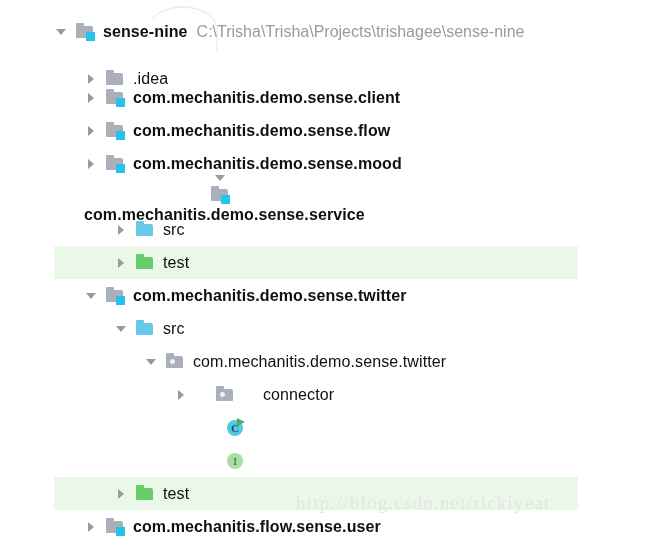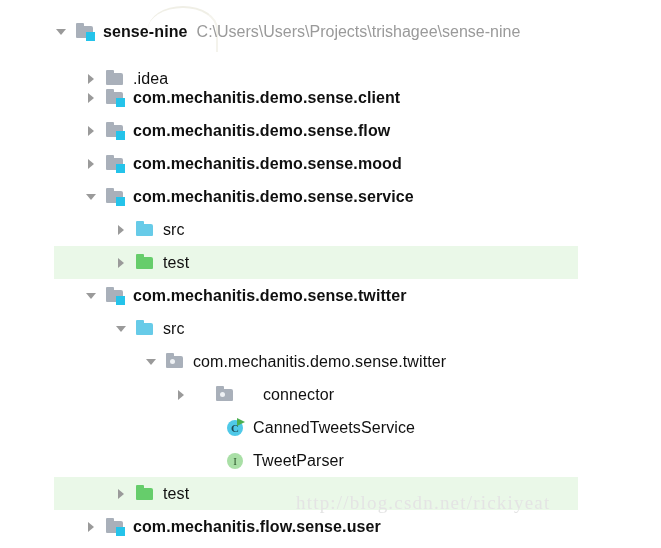--- a/index.html
+++ b/index.html
@@ -194,21 +194,21 @@
   <div class="watermark">http://blog.csdn.net/rickiyeat</div>
 <div class="row" style="top: 15px;">
       <div class="content" style="margin-left: 54px;">
         <div class="tri open"></div>
         <div class="icon ic-module">
           <div class="folder-tab"></div>
           <div class="folder-body"></div>
           <div class="badge"></div>
         </div>
         <span class="label bold">sense-nine</span>
-        <span class="path">C:\Users\Users\Projects\trishagee\sense-nine</span>
+        <span class="path">C:\Trisha\Trisha\Projects\trishagee\sense-nine</span>
       </div>
     </div>
     <div class="row" style="top: 48px;">
       <div class="content" style="margin-left: 84px; margin-top: 28px;">
         <div class="tri"></div>
         <div class="icon ic-gray">
           <div class="folder-tab"></div>
           <div class="folder-body"></div>
         </div>
         <span class="label">.idea</span>
@@ -241,21 +241,21 @@
         <div class="tri"></div>
         <div class="icon ic-module">
           <div class="folder-tab"></div>
           <div class="folder-body"></div>
           <div class="badge"></div>
         </div>
         <span class="label bold">com.mechanitis.demo.sense.mood</span>
       </div>
     </div>
     <div class="row" style="top: 180px;">
-      <div class="content" style="margin-left: 84px;">
+      <div class="content" style="margin-left: 84px; flex-direction: column;">
         <div class="tri open"></div>
         <div class="icon ic-module">
           <div class="folder-tab"></div>
           <div class="folder-body"></div>
           <div class="badge"></div>
         </div>
         <span class="label bold">com.mechanitis.demo.sense.service</span>
       </div>
     </div>
     <div class="row" style="top: 213px;">
@@ -322,30 +322,28 @@
         <span class="label">connector</span>
       </div>
     </div>
     <div class="row" style="top: 411px;">
       <div class="content" style="margin-left: 204px;">
         <div class="tri none"></div>
         <div class="icon ic-class">
           <div class="disc">C</div>
           <div class="runarrow"></div>
         </div>
-        <span class="label">CannedTweetsService</span>
       </div>
     </div>
     <div class="row" style="top: 444px;">
       <div class="content" style="margin-left: 204px;">
         <div class="tri none"></div>
         <div class="icon ic-iface">
           <div class="disc">I</div>
         </div>
-        <span class="label">TweetParser</span>
       </div>
     </div>
     <div class="row sel" style="top: 477px;">
       <div class="hl"></div>
       <div class="content" style="margin-left: 114px;">
         <div class="tri"></div>
         <div class="icon ic-test">
           <div class="folder-tab"></div>
           <div class="folder-body"></div>
         </div>

